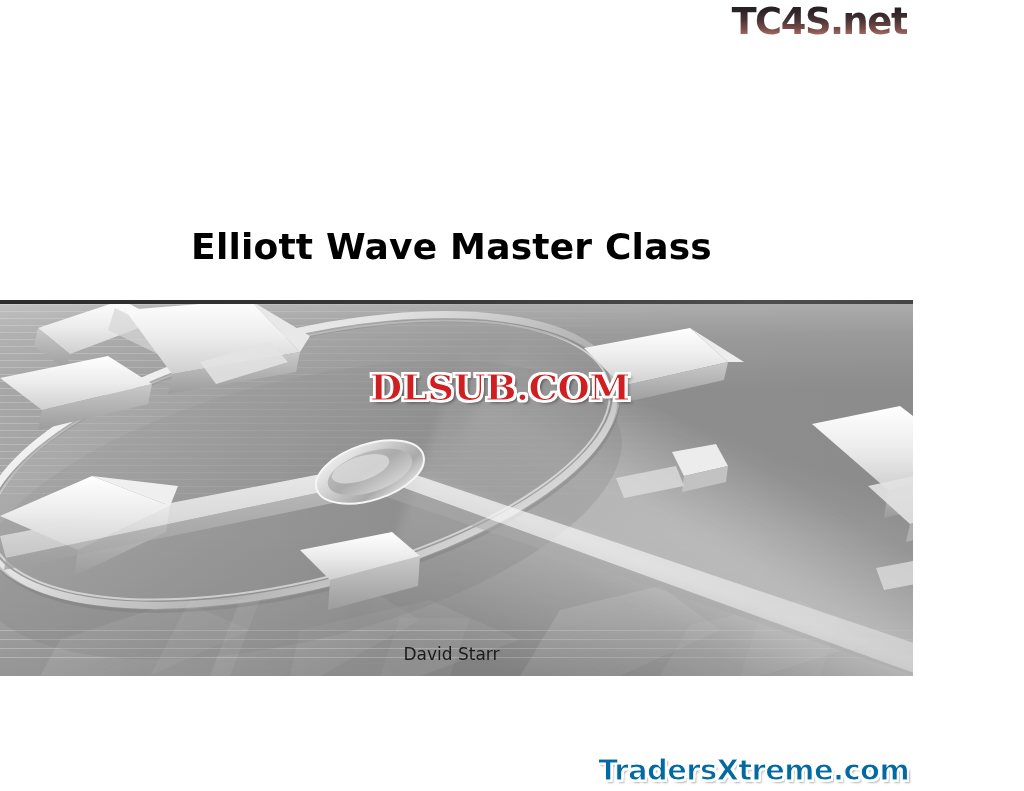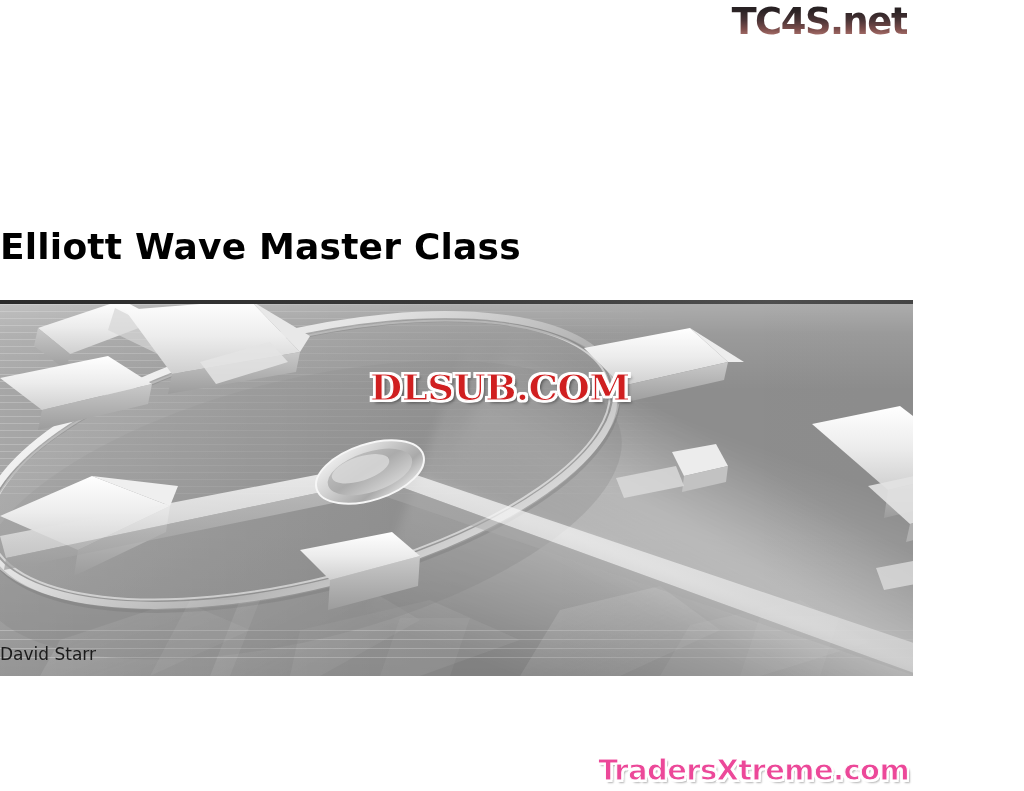--- a/index.html
+++ b/index.html
@@ -53,20 +53,21 @@
     z-index: -1;
     user-select: none;
   }
 
   
   .slide-title {
     position: absolute;
     left: 0;
     right: 0;
     top: 226px;
+    text-align: center;
     font-size: 36px;
     font-weight: bold;
     color: #000000;
     letter-spacing: 0.2px;
     padding-right: 10px;
   }
 
   
   .band {
     position: absolute;
@@ -184,21 +185,21 @@
     letter-spacing: 0.3px;
     z-index: 20;
   }
 
   
   .presenter {
     position: absolute;
     left: 0;
     right: 0;
     top: 644px;
-    text-align: left;
+    text-align: center;
     font-size: 17px;
     color: #1b1b1b;
     z-index: 20;
     padding-right: 10px;
   }
 
   
   .dlsub-watermark {
     position: absolute;
     left: 370px;
@@ -227,21 +228,21 @@
   .tx-logo {
     position: absolute;
     right: 4px;
     bottom: 6px;
     z-index: 25;
     font-family: "DejaVu Sans", "Liberation Sans", sans-serif;
     font-weight: bold;
     font-size: 29px;
     letter-spacing: -0.6px;
     line-height: 1;
-    color: #ec4899;
+    color: #0369a1;
     -webkit-text-stroke: 1px #ffffff;
     text-shadow:
       1.6px 0 0 #ffffff, -1.6px 0 0 #ffffff,
       0 1.6px 0 #ffffff, 0 -1.6px 0 #ffffff,
       1.6px 1.6px 0 #ffffff, -1.6px 1.6px 0 #ffffff,
       1.6px -1.6px 0 #ffffff, -1.6px -1.6px 0 #ffffff,
       2.5px 2.5px 2px rgba(0,0,0,0.30);
     white-space: nowrap;
     user-select: none;
   }

